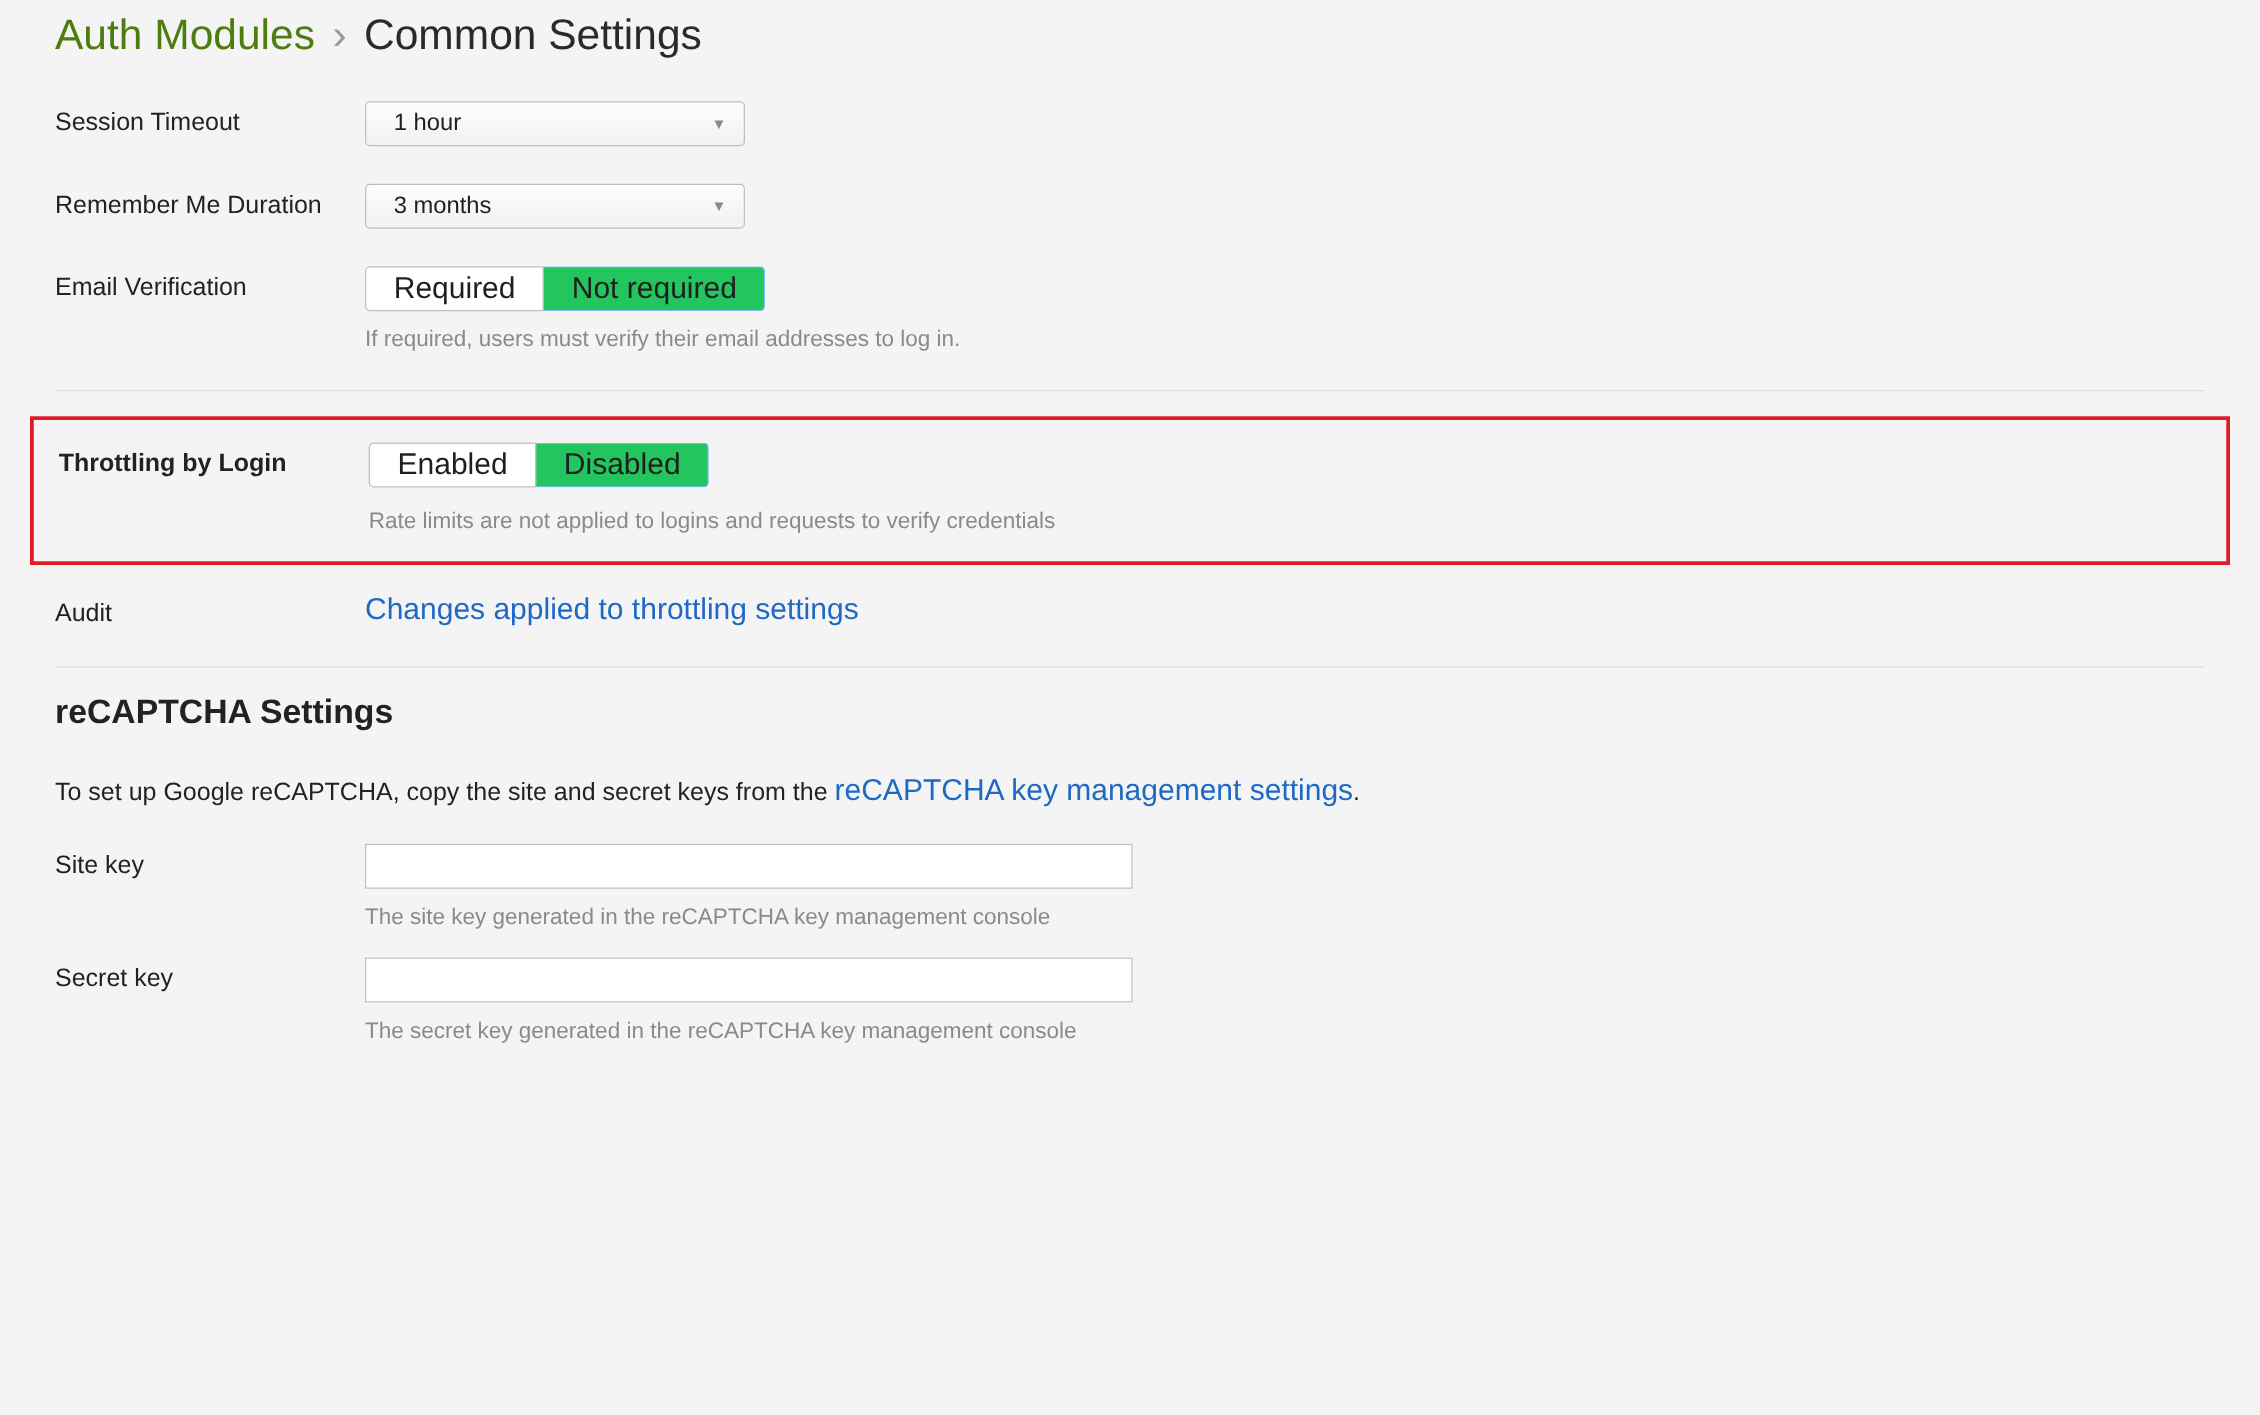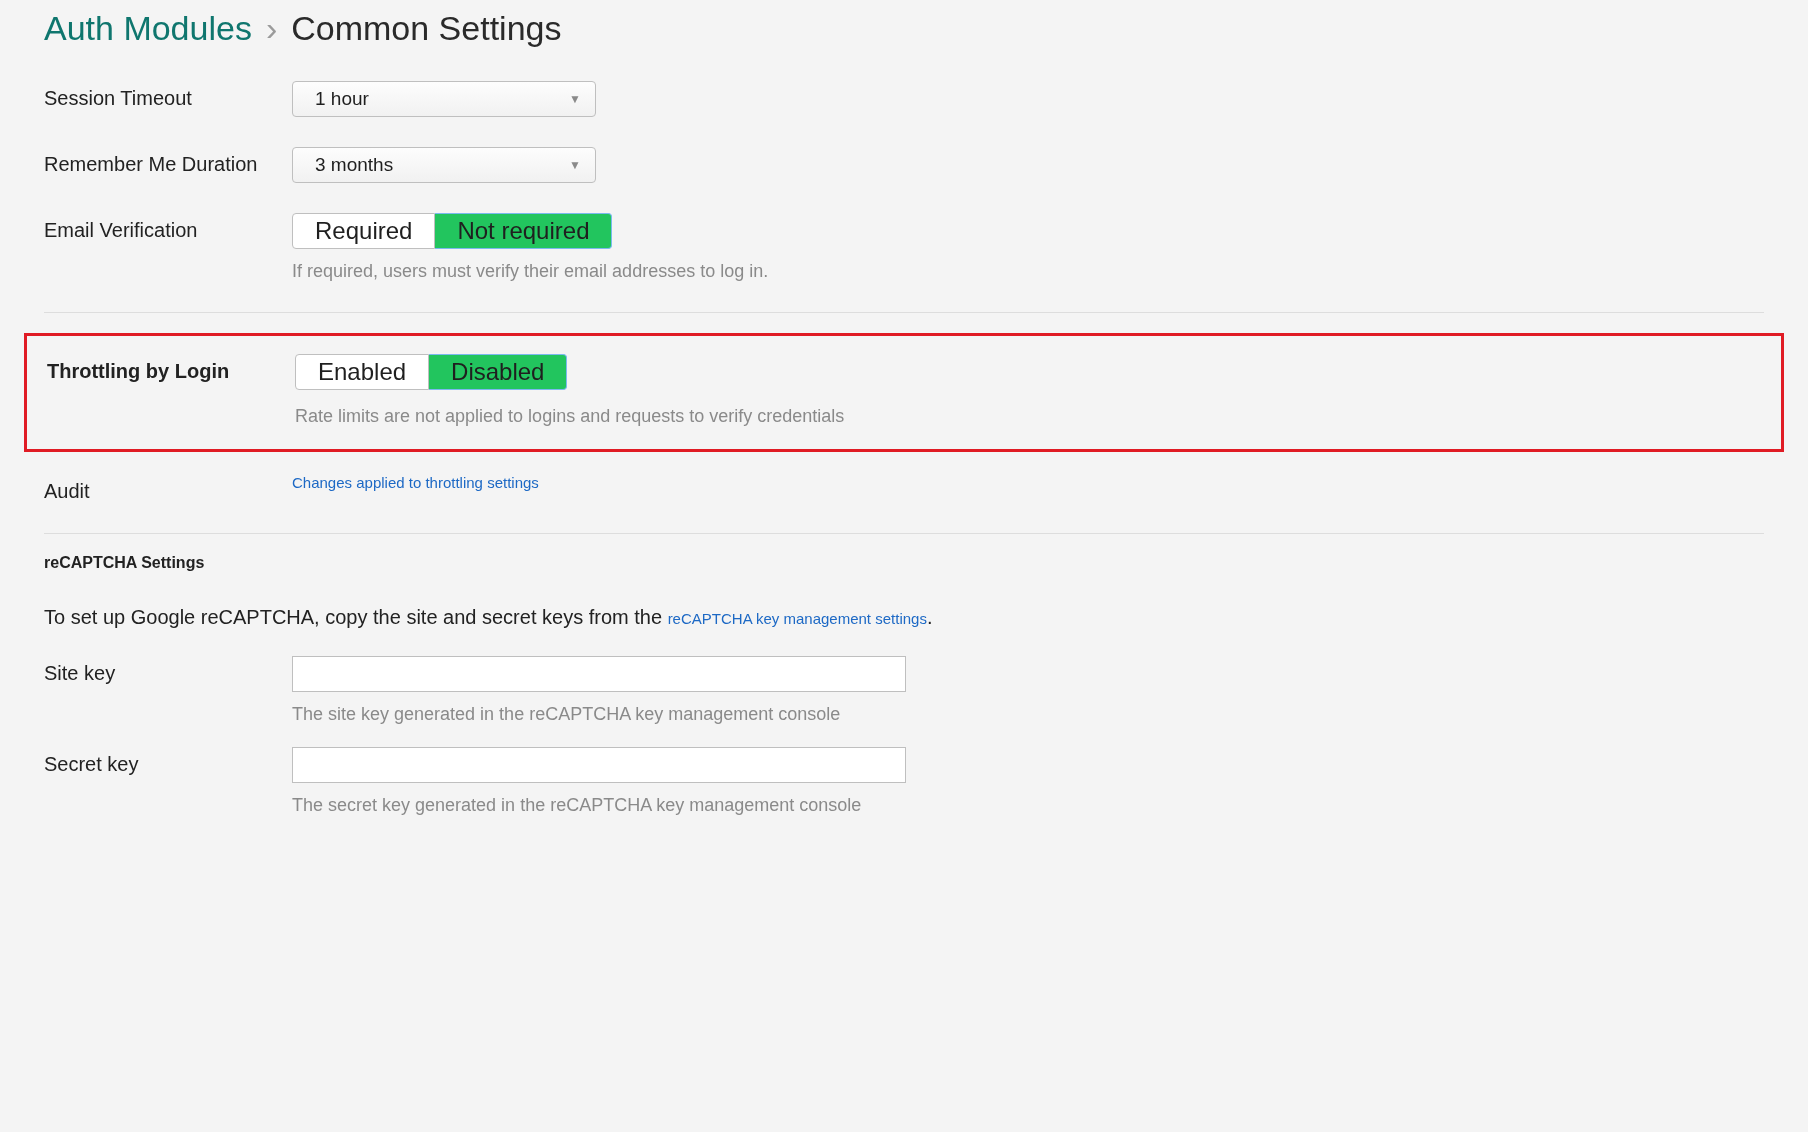--- a/index.html
+++ b/index.html
@@ -14,21 +14,21 @@
     width: 100%;
   }
   .breadcrumb {
     padding: 0 44px 32px 44px;
     font-size: 34px;
     line-height: 1.2;
     display: flex;
     align-items: center;
     gap: 14px;
   }
-  .breadcrumb .link { color: #0f766e; cursor: pointer; }
+  .breadcrumb .link { color: #4d7c0f; cursor: pointer; }
   .breadcrumb .chev { color: #9b9b9b; }
   .breadcrumb .current { color: #2a2a2a; }
 
   .row {
     padding: 0 44px;
     display: flex;
     align-items: flex-start;
     margin-bottom: 30px;
   }
   .label-col {
@@ -97,26 +97,26 @@
 
   .highlight-box {
     margin: 0 24px 22px 24px;
     border: 3px solid #e01b24;
     padding: 18px 20px 22px 20px;
   }
   .highlight-box .row { padding: 0; margin: 0; }
   .highlight-box .hint { margin-top: 16px; }
   .highlight-box .label-col { font-weight: 600; }
 
-  .link-text { color: #1d69c5; cursor: pointer; font-size: 15px; }
+  .link-text { color: #1d69c5; cursor: pointer; font-size: 24px; }
 
   .section-h {
     padding: 0 44px;
     font-weight: 700;
-    font-size: 16px;
+    font-size: 27px;
     color: #222;
     margin-bottom: 30px;
     margin-top: 16px;
   }
 
   .para {
     padding: 0 44px;
     font-size: 20px;
     color: #222;
     margin-bottom: 24px;

